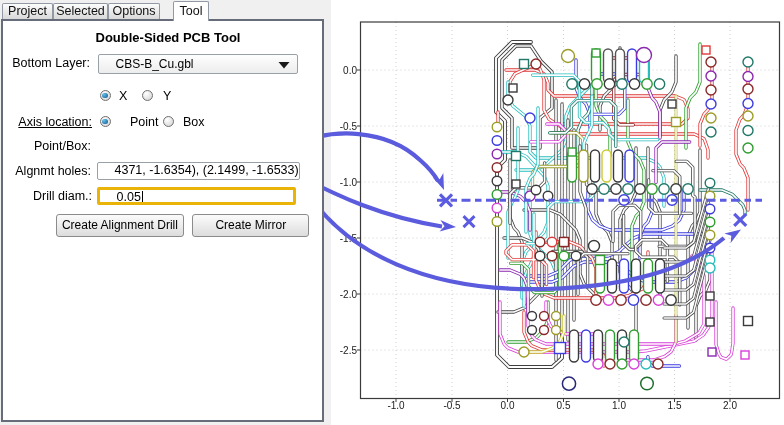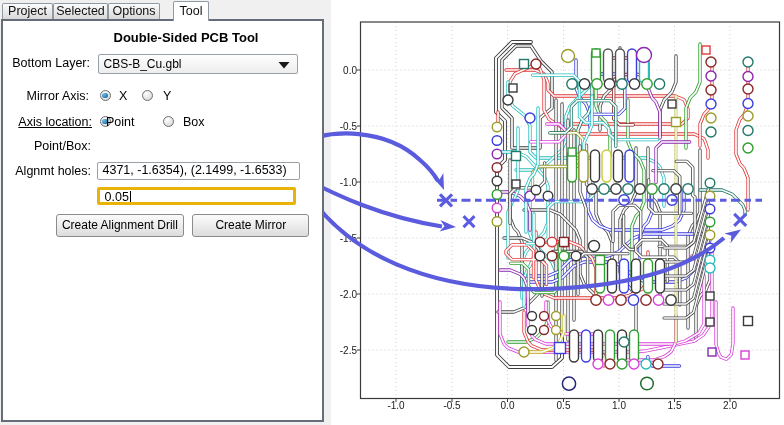--- a/index.html
+++ b/index.html
@@ -1,22 +1,22 @@
 <!DOCTYPE html>
 <html><head><meta charset="utf-8"><style>
 *{box-sizing:border-box;}
 html,body{margin:0;padding:0;}
 body{width:784px;height:425px;background:#f0f0f0;font-family:"Liberation Sans",sans-serif;position:relative;overflow:hidden;}
 .fig{position:absolute;left:331px;top:0;width:453px;height:425px;background:#ffffff;}
 .tab{position:absolute;background:linear-gradient(#fdfdfd,#ececec 45%,#d9d9d9);border:1px solid #9199a4;border-bottom:none;border-radius:2px 2px 0 0;font-size:12.5px;color:#111;text-align:center;}
 .tab.act{background:#ffffff;z-index:5;}
 .panel{position:absolute;left:1px;top:19px;width:323px;height:403px;background:#ffffff;border:2px solid #666c79;}
-.ttl{position:absolute;left:18px;top:9px;width:100%;text-align:center;font-weight:bold;font-size:13px;color:#000;padding-left:11px;}
+.ttl{position:absolute;left:0;top:9px;width:100%;text-align:center;font-weight:bold;font-size:13px;color:#000;padding-left:11px;}
 .lbl{position:absolute;font-size:12.5px;color:#000;text-align:right;line-height:16px;}
-.inp{position:absolute;background:#fff;border:1px solid #9aa0a8;border-radius:2px;font-size:12.5px;color:#000;padding-left:5px;line-height:15px;white-space:nowrap;overflow:hidden;}
+.inp{position:absolute;background:#fff;border:1px solid #9aa0a8;border-radius:2px;font-size:12.5px;color:#000;padding-left:17px;line-height:15px;white-space:nowrap;overflow:hidden;}
 .btn{position:absolute;background:linear-gradient(#fbfbfb,#eeeeee 45%,#dcdcdc);border:1px solid #8b8b8b;border-radius:3px;font-size:12px;color:#000;text-align:center;height:23px;line-height:21px;top:192.5px;}
 .rad{position:absolute;width:11px;height:11px;border-radius:50%;border:1px solid #6f6f6f;background:radial-gradient(circle at 35% 30%,#ffffff,#d0d0d0);}
 .rad.on::after{content:"";position:absolute;left:1.7px;top:1.7px;width:5.6px;height:5.6px;border-radius:50%;background:radial-gradient(circle at 32% 28%,#66c0e8,#0d5694);}
 .rlb{position:absolute;font-size:12.5px;color:#000;line-height:16px;}
 </style></head><body>
 <div class="fig"></div>
 <svg width="784" height="425" style="position:absolute;left:0;top:0" font-family="Liberation Sans,sans-serif">
 <g>
       <line x1="396" y1="22.0" x2="396" y2="398.5" stroke="#cfcfcf" stroke-width="1" stroke-dasharray="1 3"></line>
       <line x1="452" y1="22.0" x2="452" y2="398.5" stroke="#cfcfcf" stroke-width="1" stroke-dasharray="1 3"></line>
@@ -369,28 +369,28 @@
 <div class="tab" style="left:53px;top:3px;width:55px;height:16px;">Selected</div>
 <div class="tab" style="left:108px;top:3px;width:52px;height:16px;">Options</div>
 <div class="tab act" style="left:161px;top:1px;width:36px;height:20px;padding-top:2px;margin-left:12px;">Tool</div>
 <div class="panel">
 <div class="ttl">Double-Sided PCB Tool</div>
 <div class="lbl" style="left:0px;top:34px;width:87px;">Bottom Layer:</div>
 <div class="inp" style="left:94.5px;top:32.5px;width:200.5px;height:20px;background:linear-gradient(#fefefe,#ededed);line-height:18px;font-size:12px;">CBS-B_Cu.gbl
 <svg width="12" height="8" style="position:absolute;right:7px;top:6px">
         <path d="M0.5,1 L11.5,1 L6,7.5 Z" fill="#1a1a1a"></path>
       </svg></div>
-<div class="lbl" style="left:0px;top:66.5px;width:86px;">Mirror Axis:</div>
 <div class="rad on" style="left:96.6px;top:69.2px;"></div>
     <div class="rlb" style="left:116px;top:66.5px;">X</div>
 <div class="rad" style="left:139px;top:69.2px;"></div>
     <div class="rlb" style="left:160px;top:66.5px;">Y</div>
 <div class="lbl" style="left:0px;top:92.5px;width:89px;text-decoration:underline;">Axis location:</div>
 <div class="rad on" style="left:96.6px;top:95.2px;"></div>
-    <div class="rlb" style="left:103px;top:92.5px;">Point</div>
+    <div class="rlb" style="left:127px;top:92.5px;">Point</div>
 <div class="rad" style="left:160.2px;top:95.2px;"></div>
     <div class="rlb" style="left:179.9px;top:92.5px;">Box</div>
 <div class="lbl" style="left:0px;top:117px;width:88px;">Point/Box:</div>
 <div class="lbl" style="left:0px;top:142px;width:88px;">Algnmt holes:</div>
 <div class="inp" style="left:93.5px;top:141px;width:203.5px;height:17.5px;">4371, -1.6354), (2.1499, -1.6533)</div>
+<div class="lbl" style="left:0px;top:166.5px;width:89px;">Drill diam.:</div>
 <div class="inp" style="left:93.5px;top:165.5px;width:199.8px;height:18px;border:3px solid #eab308;">0.05<span style="display:inline-block;width:1px;height:12px;background:#000;vertical-align:-2px;margin-left:1px;"></span></div>
 <div class="btn" style="left:52.5px;width:128.8px;">Create Alignment Drill</div>
 <div class="btn" style="left:189.3px;width:117px;">Create Mirror</div>
 </div>
 </body></html>

